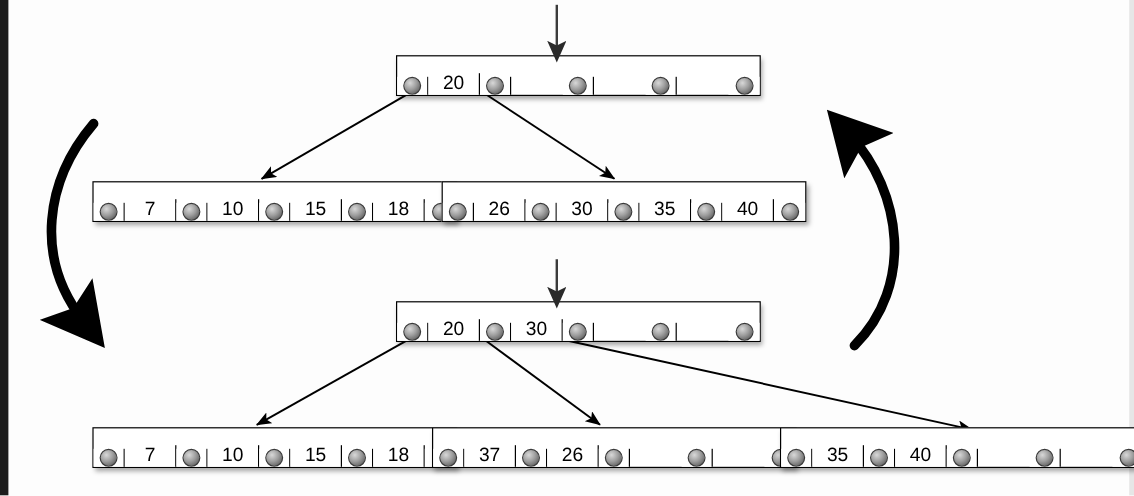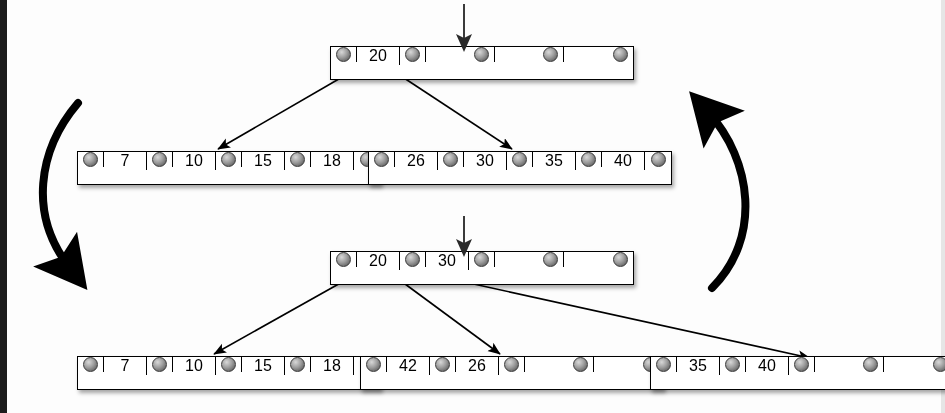--- a/index.html
+++ b/index.html
@@ -12,21 +12,21 @@
   }
   #stage{position:absolute;left:0;top:0;width:945px;height:413px;}
 
   .edge-left{position:absolute;left:0;top:0;width:7px;height:413px;background:#1c1c1c;}
   .edge-right{position:absolute;left:941px;top:0;width:4px;height:413px;background:#e6e6e6;}
 
   
   .node{
     position:absolute;
     display:flex;
-    align-items:flex-start;
+    align-items:flex-end;
     box-sizing:border-box;
     border:1.5px solid #000;
     background:#fff;
     box-shadow:2px 3px 4px rgba(0,0,0,0.35);
     height:34px;
     z-index:5;
   }
   .cell{
     box-sizing:border-box;
     border-right:1.5px solid #000;
@@ -188,21 +188,21 @@
     <div class="cell key">18</div>
     <div class="cell ptr">
         <span class="dot"></span>
       </div>
   </div>
 
   <div class="node" style="left:360px;top:356px;">
     <div class="cell ptr">
         <span class="dot"></span>
       </div>
-    <div class="cell key">42</div>
+    <div class="cell key">37</div>
     <div class="cell ptr">
         <span class="dot"></span>
       </div>
     <div class="cell key">26</div>
     <div class="cell ptr">
         <span class="dot"></span>
       </div>
     <div class="cell blank"></div>
     <div class="cell ptr">
         <span class="dot"></span>

